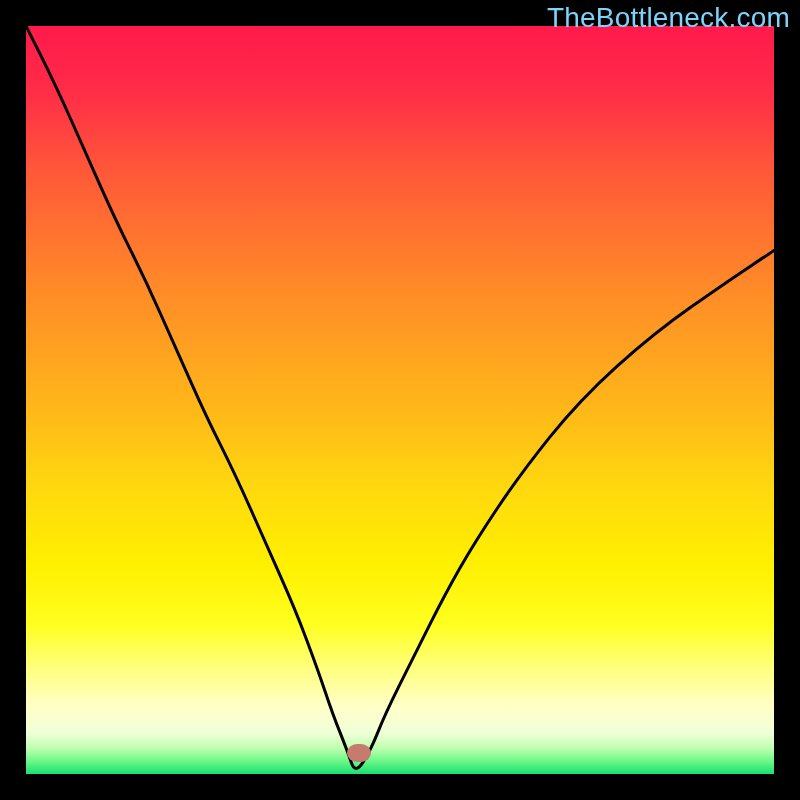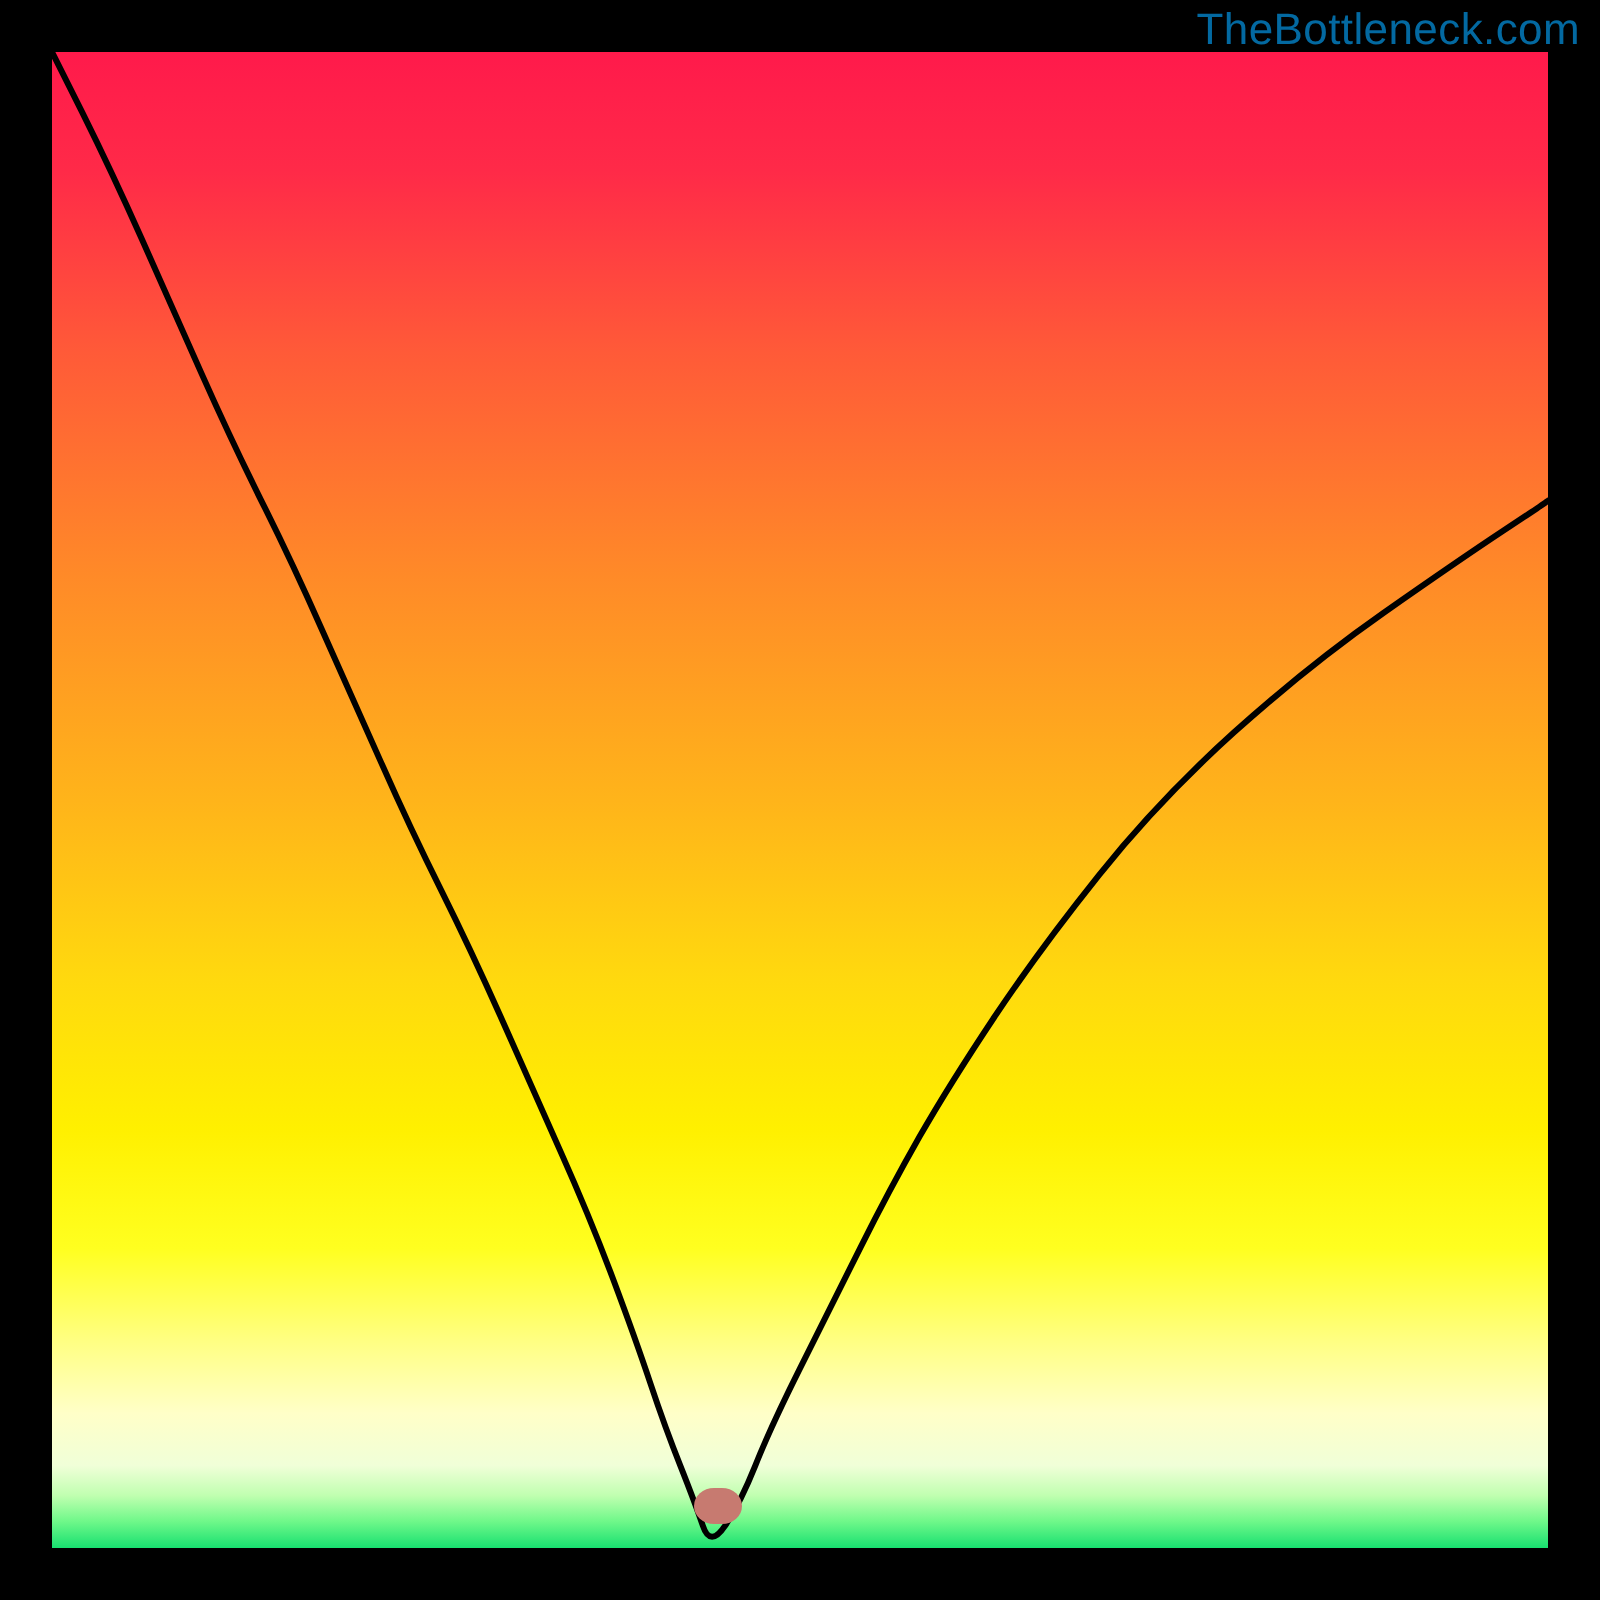--- a/index.html
+++ b/index.html
@@ -32,22 +32,22 @@
     left: 0; top: 0; right: 0; bottom: 0;
   }
   .curve {
     position: absolute;
     left: 0; top: 0;
   }
   .watermark {
     position: absolute;
     top: 2px;
     right: 10px;
-    color: #0369a1;
-    font-size: 22px;
+    color: #7dd3fc;
+    font-size: 28px;
     letter-spacing: 0.2px;
     font-weight: 500;
     white-space: nowrap;
   }
   .marker {
     position: absolute;
     background: #c77a70;
     border-radius: 50% / 60%;
   }
 </style>

